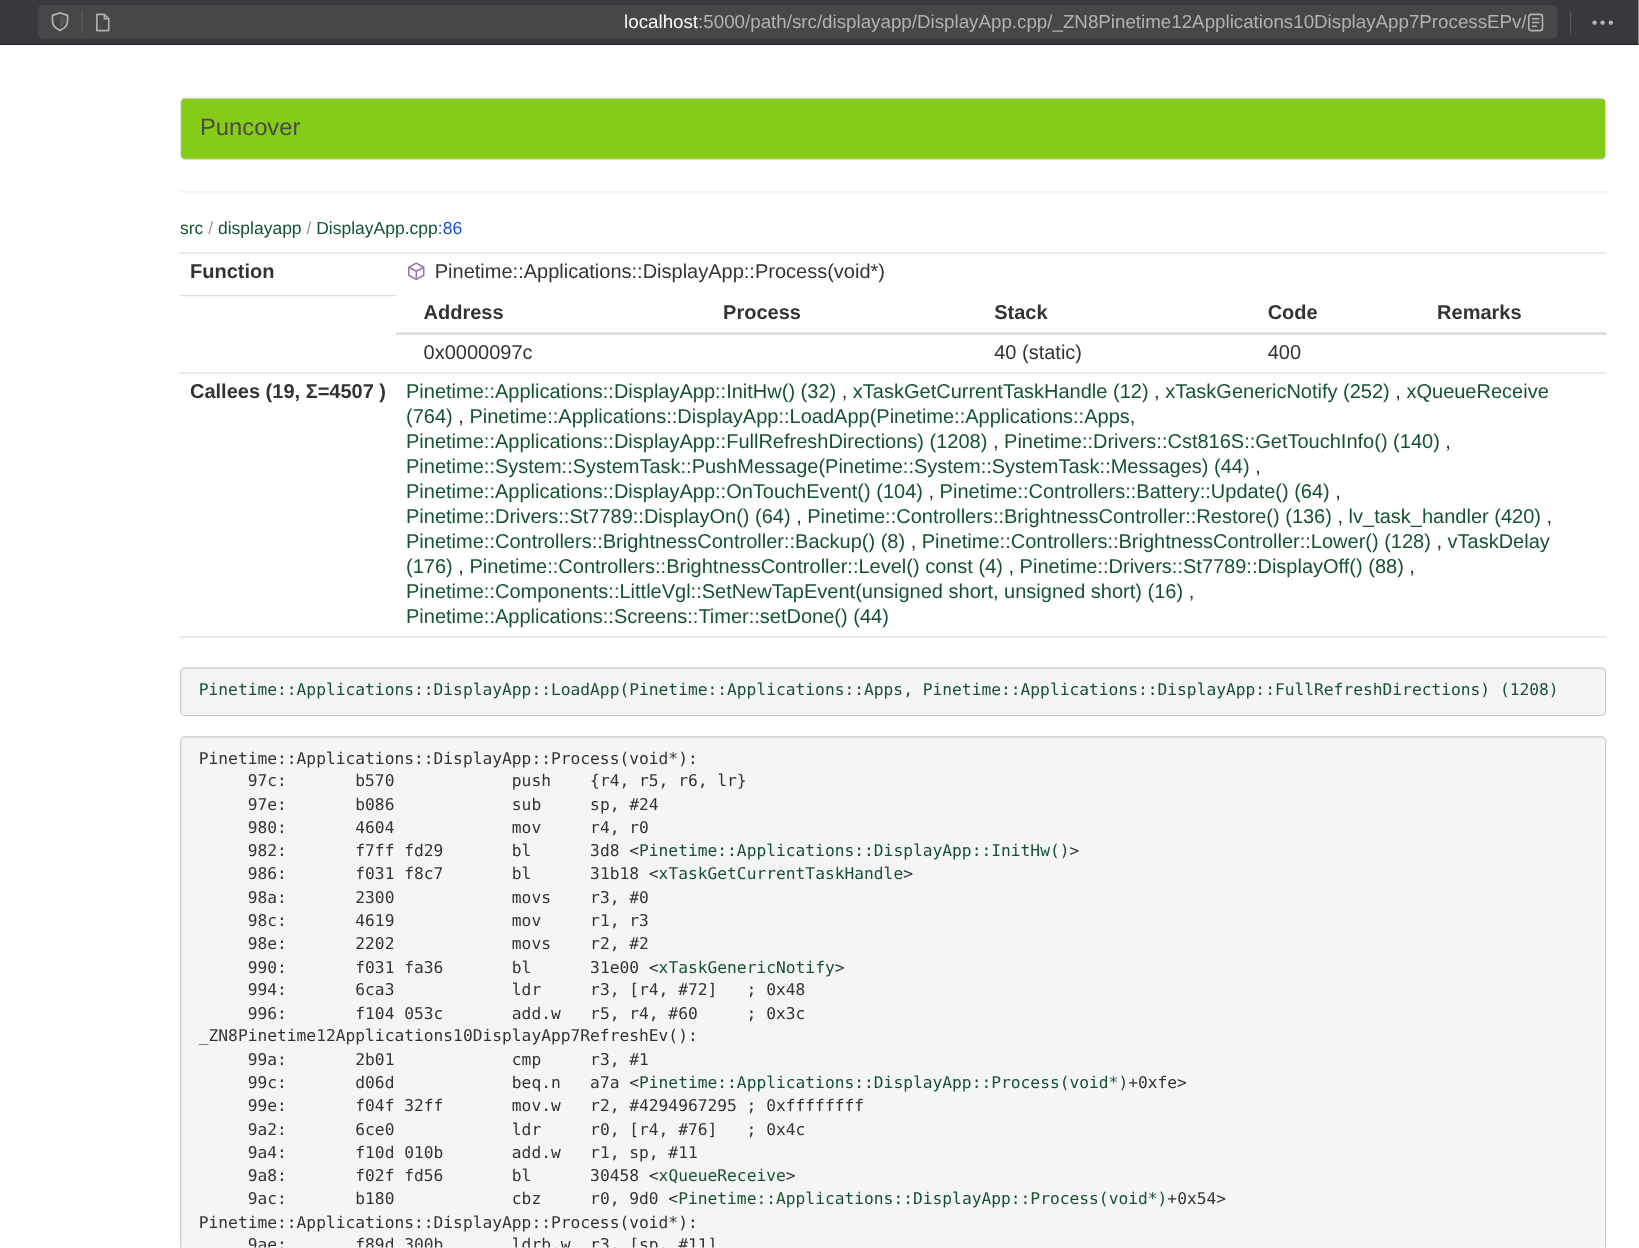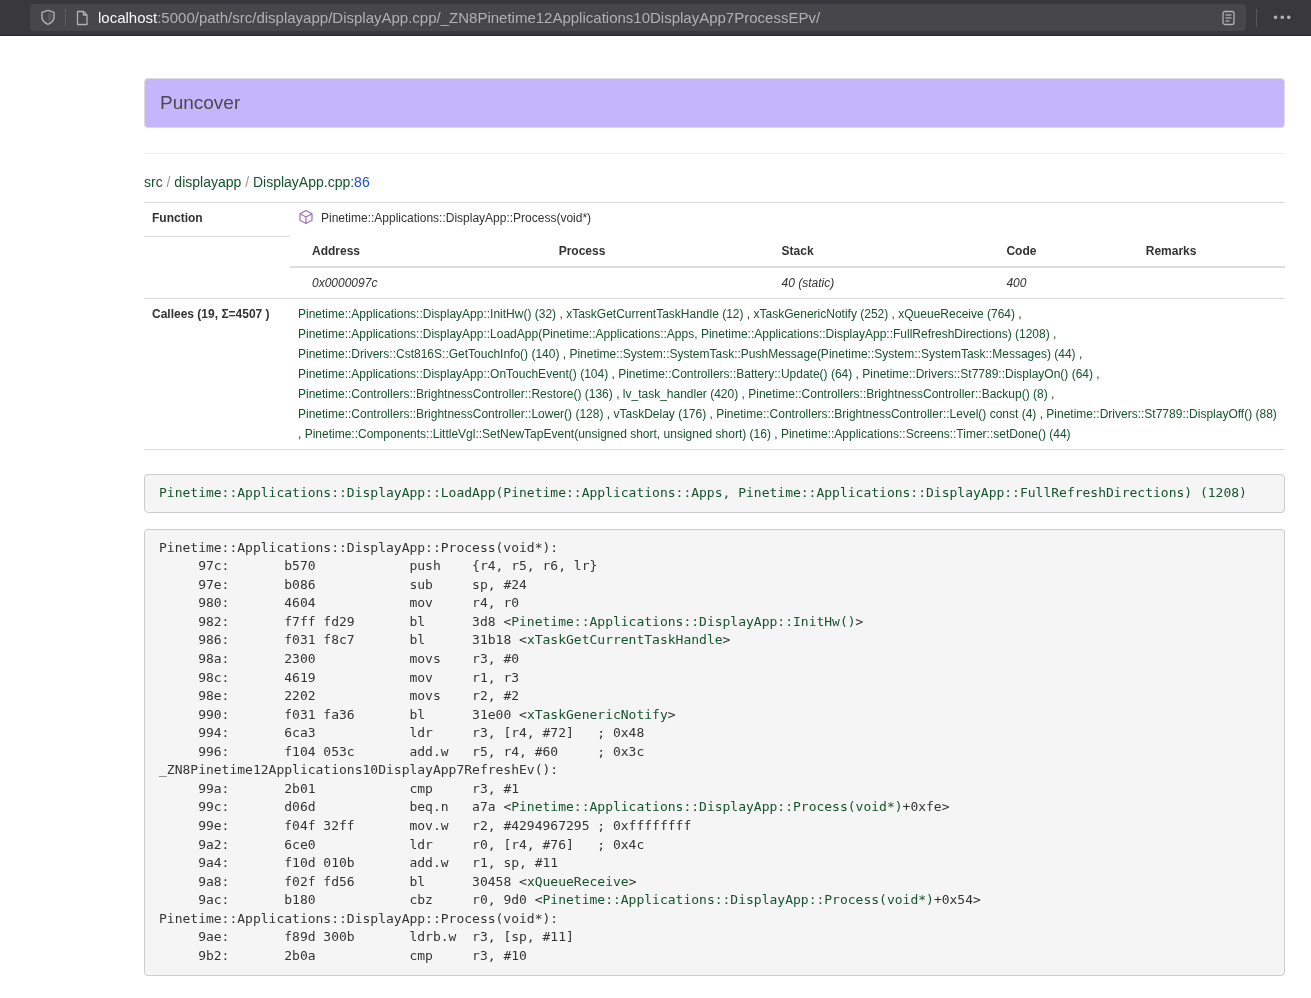--- a/index.html
+++ b/index.html
@@ -29,67 +29,68 @@
     padding: 0 10px;
   }
   .urlfield svg { flex: 0 0 auto; }
   .vsep { width: 1px; height: 17px; background: #5c5c61; margin: 0 9px; flex: 0 0 auto; }
   .urltext {
     margin-left: 9px;
     font-size: 15px;
     color: #b1b1b3;
     white-space: nowrap; overflow: hidden;
     flex: 1;
+    text-align: right;
   }
   .urltext .host { color: #f9f9fa; }
   .dots {
     color: #b1b1b3;
     font-size: 13px;
     letter-spacing: 2px;
     padding: 4px 8px;
     margin-left: 8px;
     cursor: pointer;
     user-select: none;
   }
   .vsep2 { width: 1px; height: 18px; background: #55555a; margin-left: 10px; }
   
   .container { width: 1141px; margin-left: 144px; }
   .panel {
     margin-top: 42px;
-    background: #c4b5fd;
+    background: #84cc16;
     border: 1px solid #ddd;
     border-radius: 4px;
     padding: 13px 15px;
   }
   .panel-title { font-size: 19px; color: #4a4a4a; }
   hr.divider { border: 0; border-top: 1px solid #eee; margin: 25px 0 20px 0; }
   .breadcrumb { margin-bottom: 12px; }
   a { color: #14532d; text-decoration: none; cursor: pointer; }
   .bc-sep { color: #999; }
   .bc-line { color: #1d4ed8; }
   
-  table.ftable { width: 100%; border-collapse: collapse; font-size: 12px; }
+  table.ftable { width: 100%; border-collapse: collapse; font-size: 16px; }
   table.ftable > tbody > tr > th,
   table.ftable > tbody > tr > td {
     border-top: 1px solid #ddd;
     padding: 5px 8px;
     text-align: left;
     vertical-align: top;
     line-height: 20px;
   }
   table.ftable > tbody > tr > th { width: 146px; font-weight: bold; white-space: nowrap; }
   table.ftable > tbody > tr.last > th,
   table.ftable > tbody > tr.last > td { border-bottom: 1px solid #ddd; }
   td.nest { padding: 0 !important; border-top: 0 !important; }
   table.metrics { width: 100%; border-collapse: collapse; }
   table.metrics th {
     border-bottom: 2px solid #ddd;
     padding: 5px 8px; text-align: left; font-weight: bold; line-height: 20px; margin-top: 48px;
   }
-  table.metrics td { padding: 5px 8px; line-height: 20px; font-style: italic; }
+  table.metrics td { padding: 5px 8px; line-height: 20px; }
   table.metrics th:first-child, table.metrics td:first-child { padding-left: 22px; }
   .cube-icon { display: inline-block; vertical-align: -3px; margin-right: 7px; }
   .callee-sep { color: #333; }
   
   pre {
     background: #f5f5f5;
     border: 1px solid #ccc;
     border-radius: 4px;
     font-family: "DejaVu Sans Mono", monospace;
     font-size: 13px;

